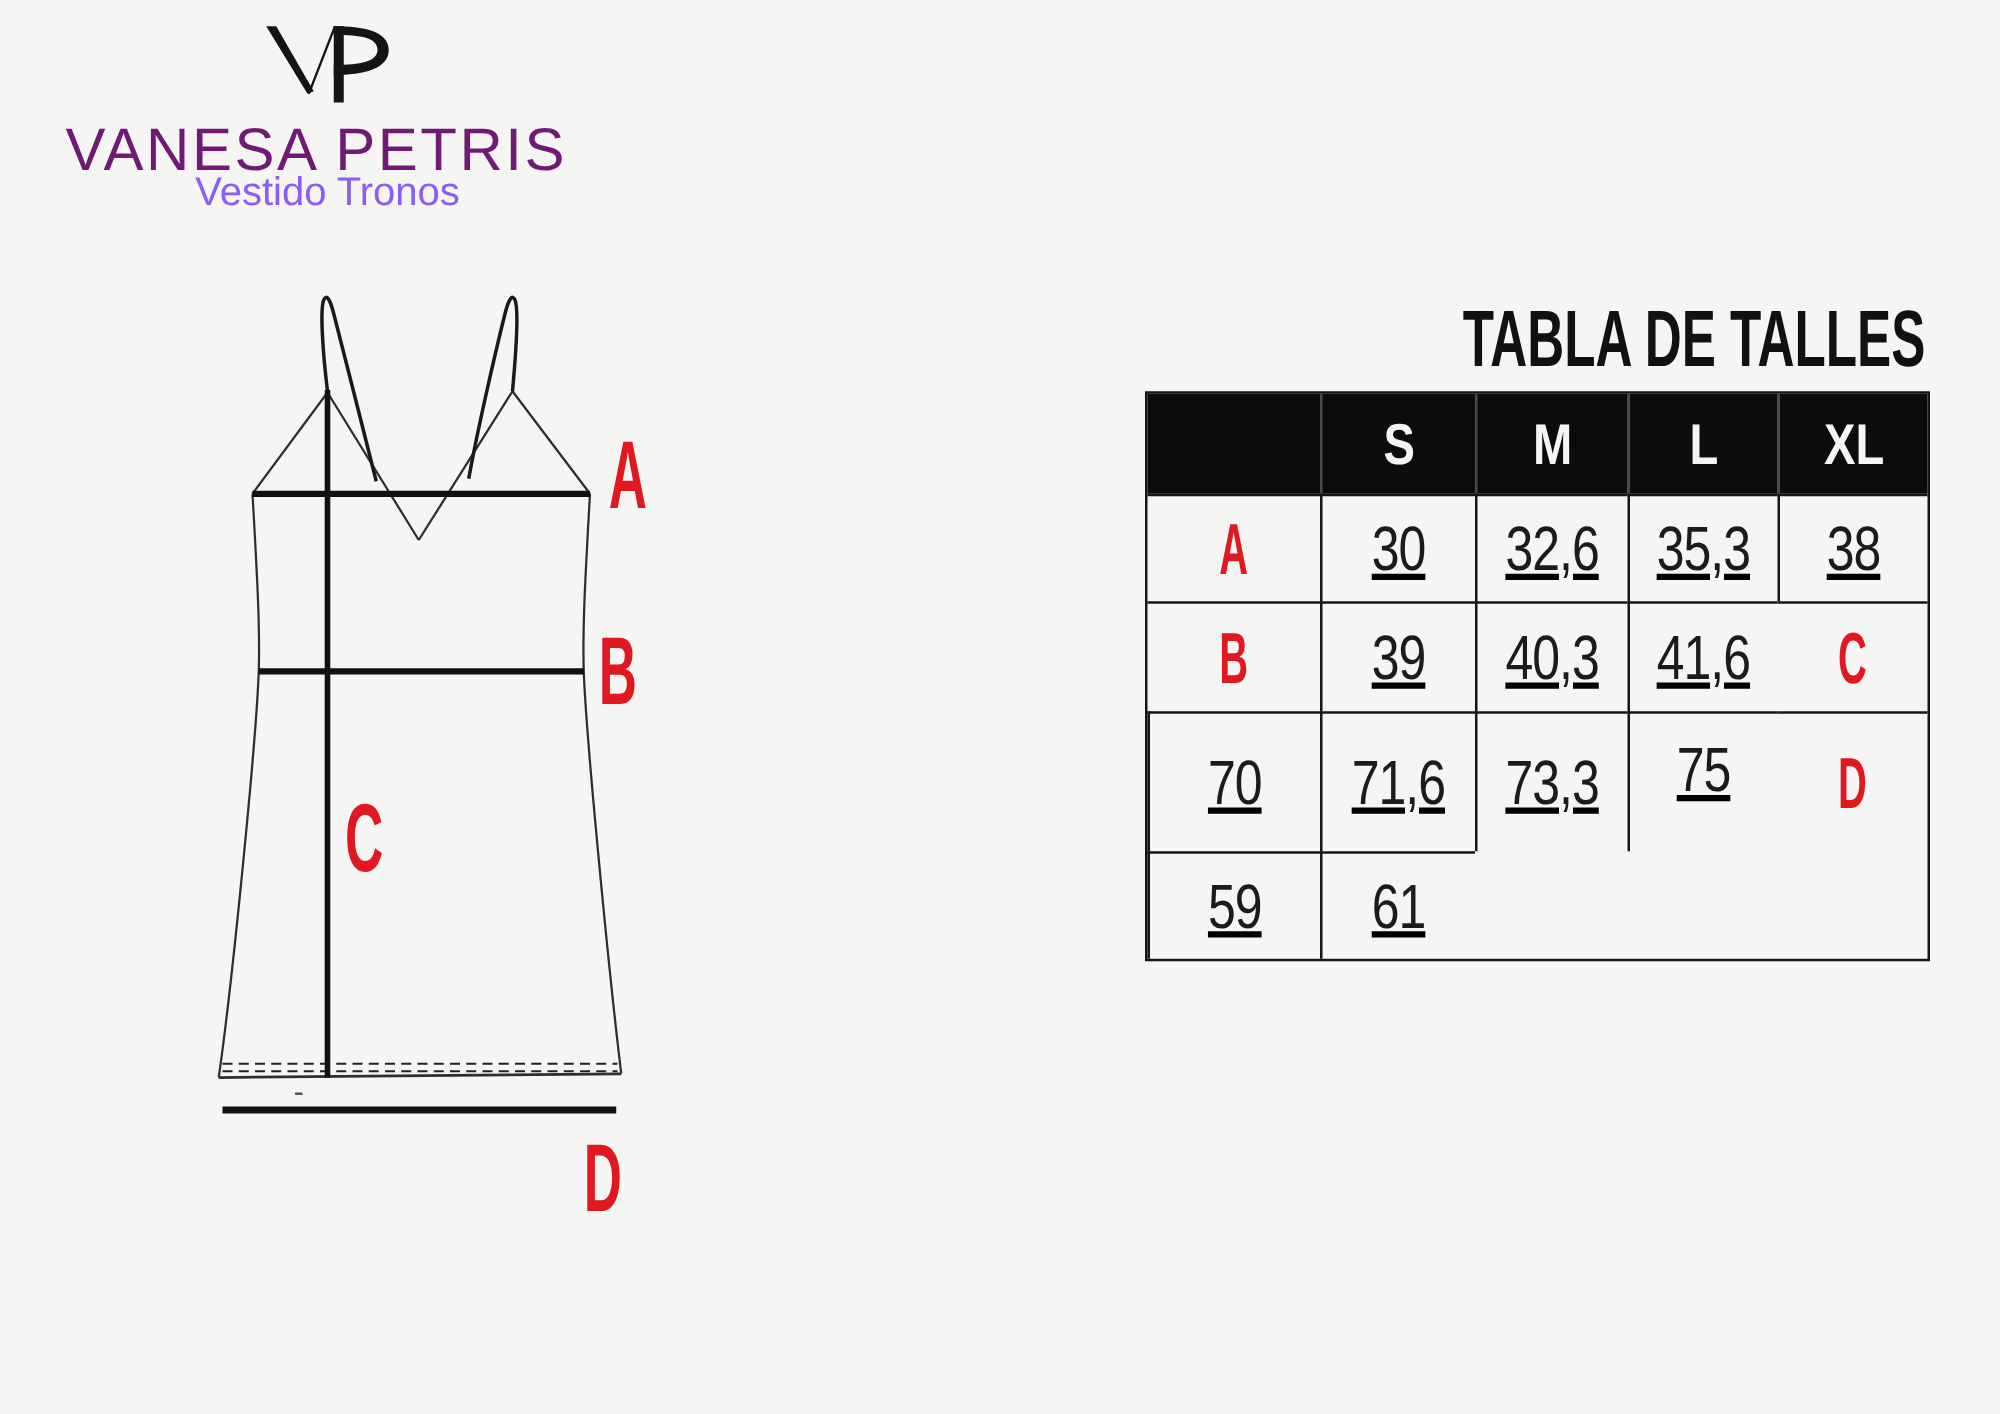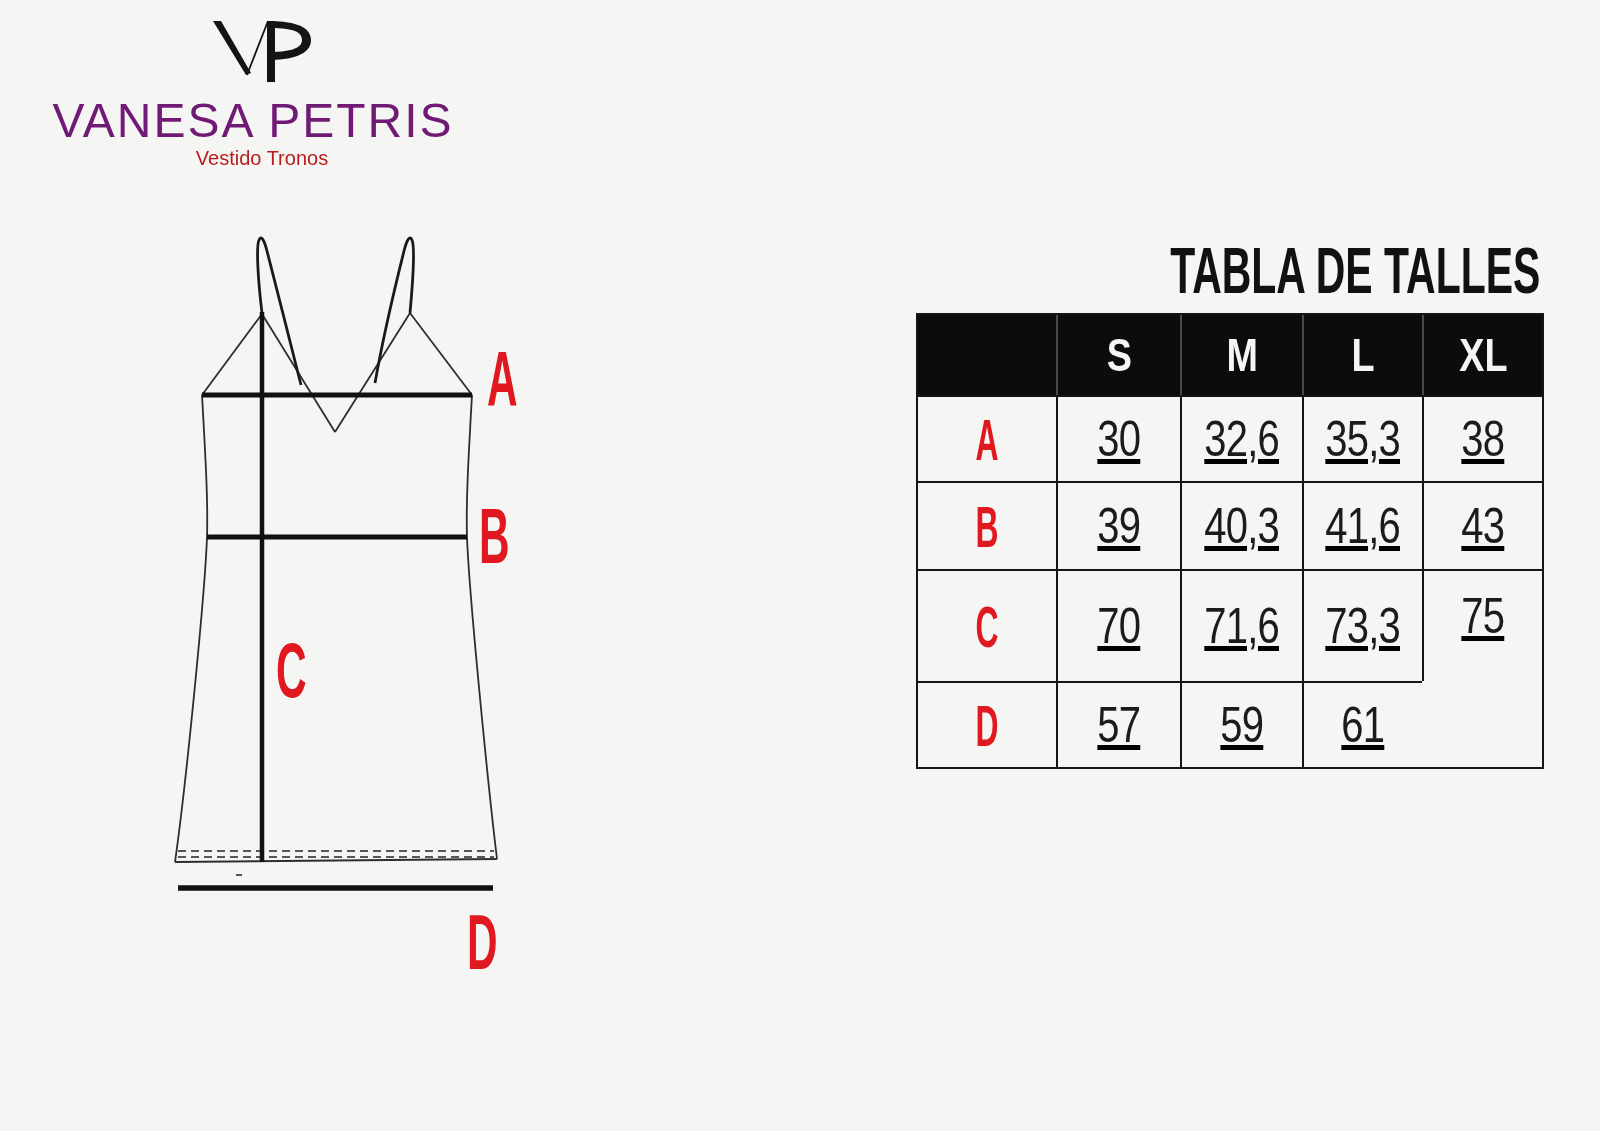--- a/index.html
+++ b/index.html
@@ -15,22 +15,22 @@
   }
 
   
   .logo-monogram{position:absolute;left:210px;top:14px;width:105px;height:74px;}
   .brand-name{
     position:absolute;left:0;top:93px;width:506px;
     text-align:center;font-size:48px;font-weight:400;
     letter-spacing:2px;color:#701a75;white-space:nowrap;
   }
   .brand-sub{
-    position:absolute;left:112px;top:147px;width:300px;
-    text-align:center;font-size:20px;color:#b91c1c;white-space:nowrap;
+    position:absolute;left:112px;top:135px;width:300px;
+    text-align:center;font-size:32px;color:#8b5cf6;white-space:nowrap;
   }
   .sr-only{position:absolute;width:1px;height:1px;overflow:hidden;clip:rect(0 0 0 0);white-space:nowrap;}
 
   
   .dress-svg{position:absolute;left:140px;top:225px;width:400px;height:760px;}
   .measure-letter{
     font-family:"Liberation Sans",sans-serif;
     font-weight:bold;font-size:77px;fill:#e01820;
   }
 
@@ -157,23 +157,20 @@
     </div>
     <div class="cell bt bl">
       <span class="val">39</span>
     </div>
     <div class="cell bt bl">
       <span class="val">40,3</span>
     </div>
     <div class="cell bt bl">
       <span class="val">41,6</span>
     </div>
-    <div class="cell bt bl">
-      <span class="val">43</span>
-    </div>
 
     <div class="cell bt">
       <span class="rlabel">C</span>
     </div>
     <div class="cell bt bl">
       <span class="val">70</span>
     </div>
     <div class="cell bt bl">
       <span class="val">71,6</span>
     </div>
@@ -181,23 +178,20 @@
       <span class="val">73,3</span>
     </div>
     <div class="cell bt bl">
       <span class="val val--raised">75</span>
     </div>
 
     <div class="cell bt">
       <span class="rlabel">D</span>
     </div>
     <div class="cell bt bl">
-      <span class="val">57</span>
-    </div>
-    <div class="cell bt bl">
       <span class="val">59</span>
     </div>
     <div class="cell bt bl">
       <span class="val">61</span>
     </div>
   </div>
 
 </div>
 
 </body></html>

